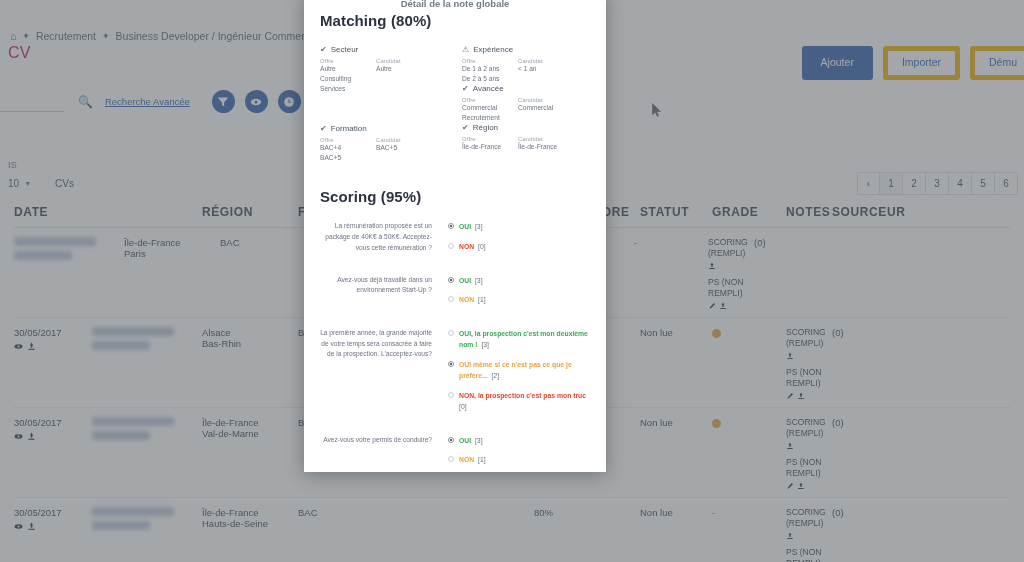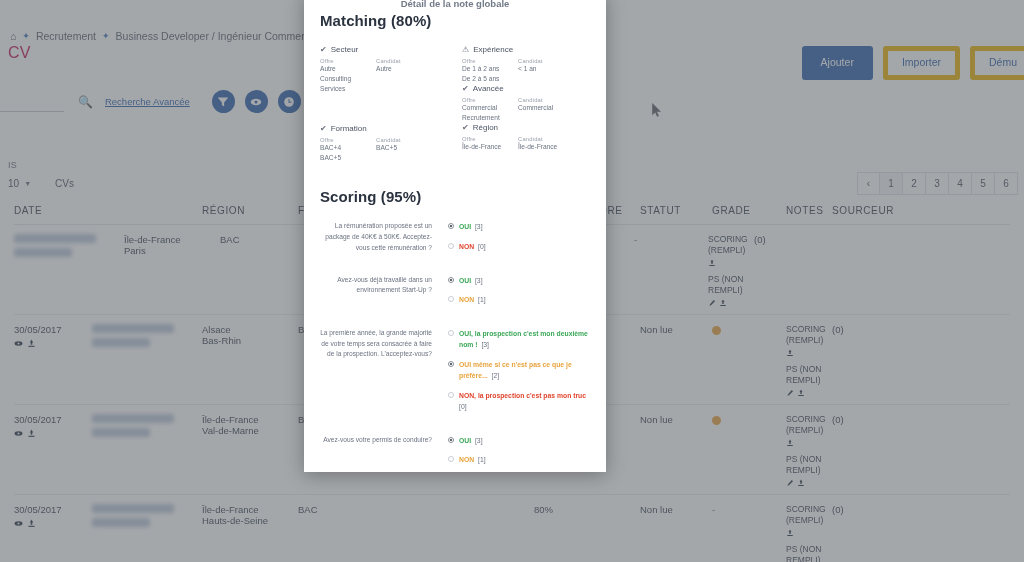--- a/index.html
+++ b/index.html
@@ -104,21 +104,21 @@
     min-width: 23px; height: 23px; display: flex; align-items: center;
     justify-content: center; border: 1px solid #dfe3e8;
     border-left: none; color: #4b5563; background: #fff; cursor: pointer;
   }
   .pg:first-child { border-left: 1px solid #dfe3e8; }
   .pg.active { background: #f4f6f8; }
 
   
   .tbl { position: absolute; top: 205px; left: 0; right: 0; }
   .thead {
-    display: flex; font-size: 10px; font-weight: normal; letter-spacing: .6px;
+    display: flex; font-size: 12px; font-weight: bold; letter-spacing: .6px;
     color: #3b4554; padding-bottom: 8px; border-bottom: 1px solid #e4e7eb; align-items: flex-end;
   }
   .trow {
     display: flex; font-size: 9.5px; color: #3d4757;
     border-bottom: 1px solid #e9ecef; min-height: 76px; padding-top: 9px;
   }
   .c-date   { width: 78px; padding-left: 0; }
   .c-name   { width: 110px; }
   .c-region { width: 96px; }
   .c-form   { width: 58px; }

